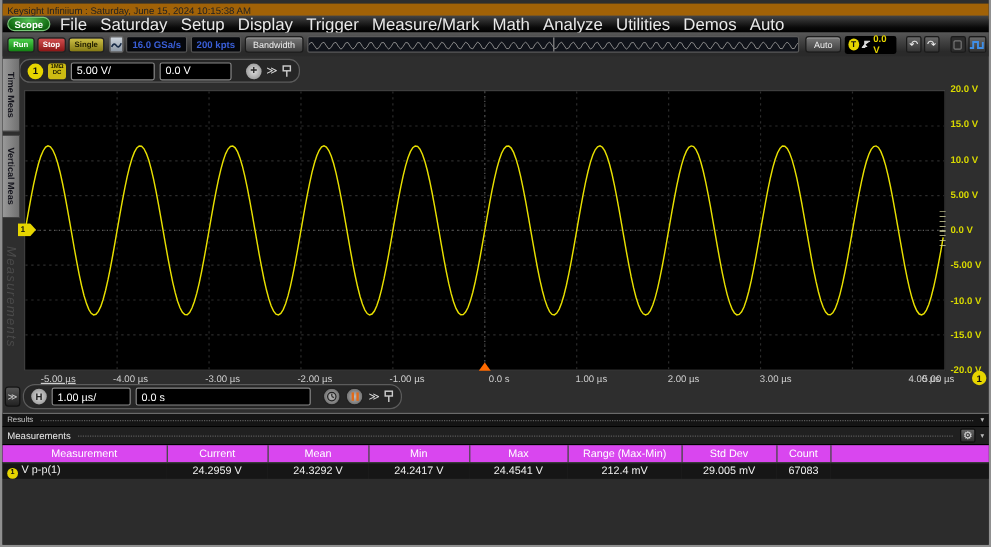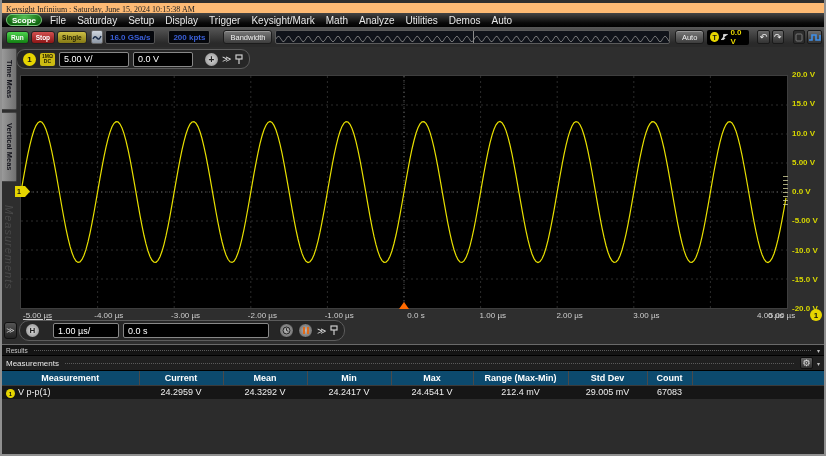--- a/index.html
+++ b/index.html
@@ -1,30 +1,30 @@
 <!DOCTYPE html>
 <html><head>
 <meta charset="utf-8">
 <style>
   html,body{margin:0;padding:0;background:#c0c0c0;}
   *{box-sizing:border-box;}
   #app{position:relative;width:826px;height:456px;overflow:hidden;
        font-family:"Liberation Sans","DejaVu Sans",sans-serif;
        background:#2e2e2e;border-left:2px solid #909090;border-right:2px solid #909090;border-bottom:2px solid #909090;}
   
-  #os-title{position:absolute;left:0;top:3px;width:100%;height:13px;background:#fdba74;
-            color:#222;font-size:8px;line-height:13px;padding-left:4px;white-space:nowrap;font-family:Liberation Serif, serif;}
+  #os-title{position:absolute;left:0;top:3px;width:100%;height:13px;background:#a16207;
+            color:#222;font-size:8px;line-height:13px;padding-left:4px;white-space:nowrap;}
   
   #menubar{position:absolute;left:0;top:13px;width:100%;height:14px;
            background:linear-gradient(#454545,#0a0a0a 70%,#000);display:flex;align-items:center;}
   .scope-btn{width:36px;height:12px;margin:0 8px 0 4px;border-radius:7px;
              background:radial-gradient(ellipse at 50% 20%,#55c055,#157015 70%,#0a4a0a);
              border:1px solid #79c879;color:#fff;font-size:8px;font-weight:bold;
              display:flex;align-items:center;justify-content:center;text-align:right;}
-  .menu-item{color:#e8e8e8;font-size:10px;margin-right:11px;white-space:nowrap;}
+  .menu-item{color:#e8e8e8;font-size:14px;margin-right:11px;white-space:nowrap;}
   #menubar-right{margin-left:auto;display:flex;align-items:center;gap:4px;padding-right:3px;}
   .clockbox{border:1px solid #777;border-radius:2px;padding:0 3px;text-align:center;
             color:#ddd;font-size:6px;line-height:7px;}
   .brand{display:flex;align-items:center;gap:2px;}
   .brand-text{line-height:7px;}
   .brand-name{color:#fff;font-weight:bold;font-size:9px;letter-spacing:.5px;}
   .brand-sub{color:#9a9a9a;font-size:4px;letter-spacing:.4px;}
   .winbtn{width:18px;height:11px;border-radius:3px;border:1px solid #aaa;
           background:linear-gradient(#e8e8e8,#9a9a9a);color:#333;font-size:7px;
           display:flex;align-items:center;justify-content:center;line-height:1;}
@@ -36,21 +36,21 @@
            display:flex;align-items:center;justify-content:center;padding:0 4px;margin-right:2px;
            border:1px solid #222;}
   .run{background:linear-gradient(#4ed34e,#128012);color:#fff;margin-left:4px;}
   .stop{background:linear-gradient(#d35050,#8c1515);color:#fff;}
   .single{background:linear-gradient(#cdbf45,#857a14);color:#201d00;}
   .tool-icon-btn{width:14px;height:14px;border-radius:2px;margin:0 2px;
                  background:linear-gradient(#cfd6de,#8d98a5);border:1px solid #666;
                  color:#123;font-size:9px;display:flex;align-items:center;justify-content:center;}
   .readout{height:14px;background:#05070c;border:1px solid #555;border-radius:2px;
            color:#3a5fd9;font-size:8px;font-weight:bold;display:flex;align-items:center;
-           padding:0 4px;margin-right:13px;white-space:nowrap;text-align:right;}
+           padding:0 4px;margin-right:3px;white-space:nowrap;text-align:right;}
   .gray-btn{height:14px;border-radius:3px;background:linear-gradient(#7a7a7a,#3d3d3d);
             border:1px solid #1c1c1c;box-shadow:inset 0 1px 0 #999;
             color:#f0f0f0;font-size:7.5px;display:flex;align-items:center;justify-content:center;
             padding:0 6px;margin-right:3px;white-space:nowrap;}
   #hscale-preview{width:458px;height:14px;background:#10131a;border:1px solid #5a5a5a;
                   border-radius:2px;margin-right:5px;position:relative;overflow:hidden;}
   #trig-readout{height:15px;background:#000;border-radius:2px;display:flex;align-items:center;
                 gap:2px;padding:0 3px;margin-right:8px;}
   .ch-circle{width:10px;height:10px;border-radius:50%;background:#e6d500;color:#111;
              font-size:7px;font-weight:bold;display:flex;align-items:center;justify-content:center;}
@@ -104,21 +104,21 @@
   
   #results-pane{position:absolute;left:0;top:344px;width:100%;height:112px;background:#2c2c2c;border-top:1px solid #6a6a6a;}
   .bar{display:flex;align-items:center;padding:0 4px;gap:4px;}
   #results-bar{height:11px;background:#141414;color:#c8c8c8;font-size:6.5px;border-bottom:1px solid #000;}
   #meas-bar{height:15px;background:#202020;color:#e8e8e8;font-size:8px;border-bottom:1px solid #000;}
   .leader{flex:1;border-bottom:1px dotted #5a5a5a;height:1px;margin:0 2px;}
   .gear-btn{width:13px;height:12px;border-radius:2px;background:linear-gradient(#666,#2e2e2e);
             border:1px solid #111;color:#ddd;font-size:9px;line-height:11px;text-align:center;}
   .tiny-caret{color:#bbb;font-size:6px;}
   table{width:826px;border-collapse:collapse;table-layout:fixed;}
-  th{background:#0c4a6e;color:#fff;font-size:9px;font-weight:bold;height:14px;
+  th{background:#d946ef;color:#fff;font-size:9px;font-weight:normal;height:14px;
      border-left:1px solid #4a4a4a;border-bottom:1px solid #3a3a3a;padding:0;}
   th:first-child{border-left:none;}
   td{color:#efefef;font-size:9px;height:14px;text-align:center;padding:0;background:#161616;}
   td.mname{text-align:left;padding-left:4px;}
   .row-icon{display:inline-flex;vertical-align:-1px;margin-right:3px;}
 </style>
 </head>
 <body>
 
 <div id="app">
@@ -126,21 +126,21 @@
   <div id="os-title">Keysight Infiniium : Saturday, June 15, 2024 10:15:38 AM</div>
 
   <div id="menubar">
     <div class="scope-btn">Scope</div>
     <div id="menu-items" style="display:flex;align-items:center;">
         <span class="menu-item">File</span>
         <span class="menu-item">Saturday</span>
         <span class="menu-item">Setup</span>
         <span class="menu-item">Display</span>
         <span class="menu-item">Trigger</span>
-        <span class="menu-item">Keysight/Mark</span>
+        <span class="menu-item">Measure/Mark</span>
         <span class="menu-item">Math</span>
         <span class="menu-item">Analyze</span>
         <span class="menu-item">Utilities</span>
         <span class="menu-item">Demos</span>
         <span class="menu-item">Auto</span>
       </div>
   </div>
 
   <div id="toolbar">
     <div class="acq-btn run">Run</div>
@@ -235,38 +235,38 @@
       <span class="ytick" style="top: 99.3px;">15.0 V</span>
       <span class="ytick" style="top: 128.5px;">10.0 V</span>
       <span class="ytick" style="top: 157.8px;">5.00 V</span>
       <span class="ytick" style="top: 187px;">0.0 V</span>
       <span class="ytick" style="top: 216.3px;">-5.00 V</span>
       <span class="ytick" style="top: 245.5px;">-10.0 V</span>
       <span class="ytick" style="top: 274.8px;">-15.0 V</span>
       <span class="ytick" style="top: 304px;">-20.0 V</span>
     </div>
   <div id="xticks">
-      <span class="xtick" style="transform: translateX(0px); left: 21px; text-decoration: underline;">-5.00 µs</span>
+      <span class="xtick" style="transform: translateX(0px); left: 32px; text-decoration: underline;">-5.00 µs</span>
       <span class="xtick" style="left: 106.8px;">-4.00 µs</span>
       <span class="xtick" style="left: 183.6px;">-3.00 µs</span>
       <span class="xtick" style="left: 260.4px;">-2.00 µs</span>
       <span class="xtick" style="left: 337.2px;">-1.00 µs</span>
       <span class="xtick" style="left: 414px;">0.0 s</span>
       <span class="xtick" style="left: 490.8px;">1.00 µs</span>
       <span class="xtick" style="left: 567.6px;">2.00 µs</span>
       <span class="xtick" style="left: 644.4px;">3.00 µs</span>
       <span class="xtick" style="left: 721.2px; margin-left: 47px;">4.00 µs</span>
       <span class="xtick" style="left: 780px;">5.00 µs</span>
     </div>
   <div id="xaxis-ch-badge" class="ch-circle" style="width:12px;height:12px;font-size:8px;">1</div>
 
   <div id="panel-expand">≫</div>
   <div id="horiz-row">
     <div class="h-circle">H</div>
-    <div class="value-box" style="width:66px;margin-left:10px;">1.00 µs/</div>
+    <div class="value-box" style="width:66px;">1.00 µs/</div>
     <div class="value-box" style="width:146px;">0.0 s</div>
     <div style="width:2px"></div>
     <div class="round-tool">
       <svg width="9" height="9" viewBox="0 0 9 9">
           <circle cx="4.5" cy="4.5" r="3.5" fill="none" stroke="#222" stroke-width="1"></circle>
           <line x1="4.5" y1="4.5" x2="4.5" y2="2.2" stroke="#222" stroke-width="1"></line>
           <line x1="4.5" y1="4.5" x2="6.3" y2="5.3" stroke="#222" stroke-width="1"></line>
         </svg>
     </div>
     <div class="round-tool">

